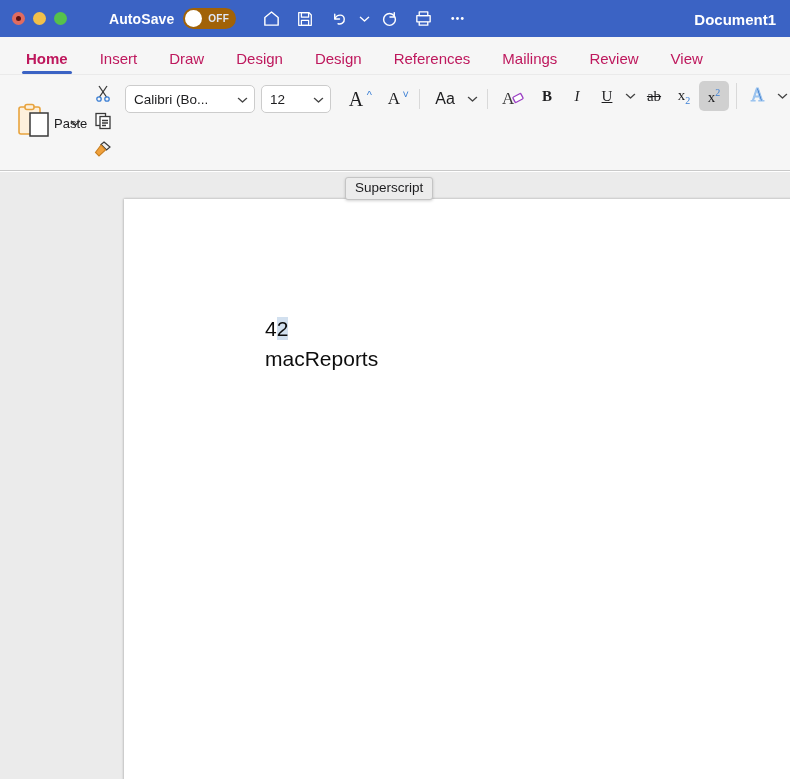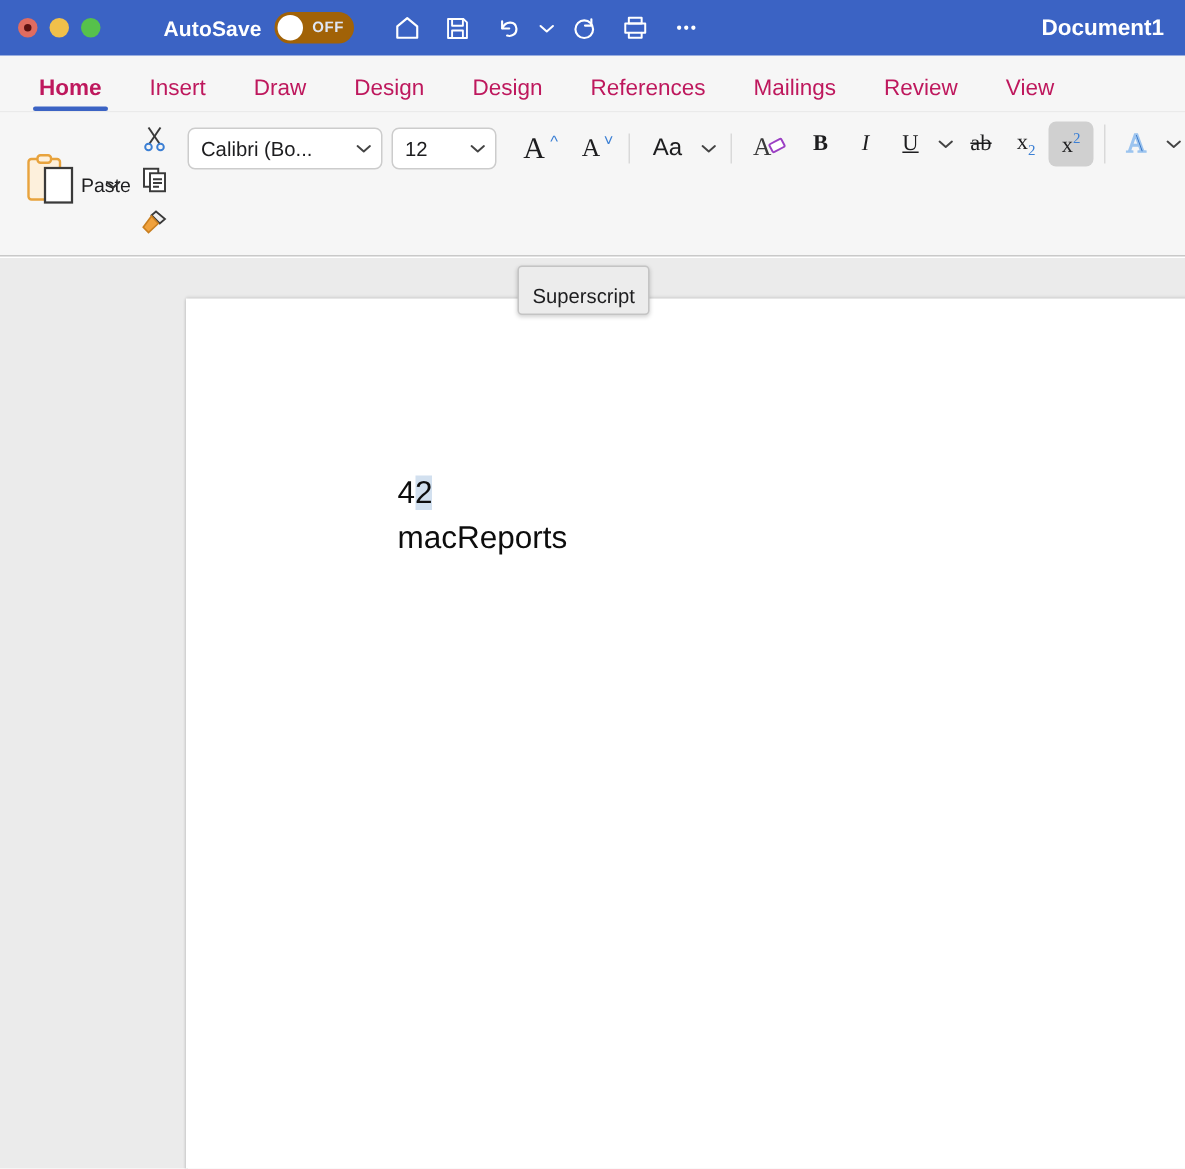--- a/index.html
+++ b/index.html
@@ -163,21 +163,21 @@
   .sup { font-size: 10px; vertical-align: super; color: #3b7fd4; }
   .sub { font-size: 10px; vertical-align: sub; color: #3b7fd4; }
 
   
   .tooltip {
     position: absolute;
     left: 345px; top: 177px;
     background: #ececec;
     border: 1px solid #c4c4c4;
     border-radius: 3px;
-    padding: 12px 9px 4px 9px;
+    padding: 2px 9px 4px 9px;
     font-size: 13.5px;
     color: #1d1d1f;
     box-shadow: 0 1px 3px rgba(0,0,0,0.18);
     z-index: 40;
     white-space: nowrap;
   }
 
   
   .docarea {
     position: absolute;

